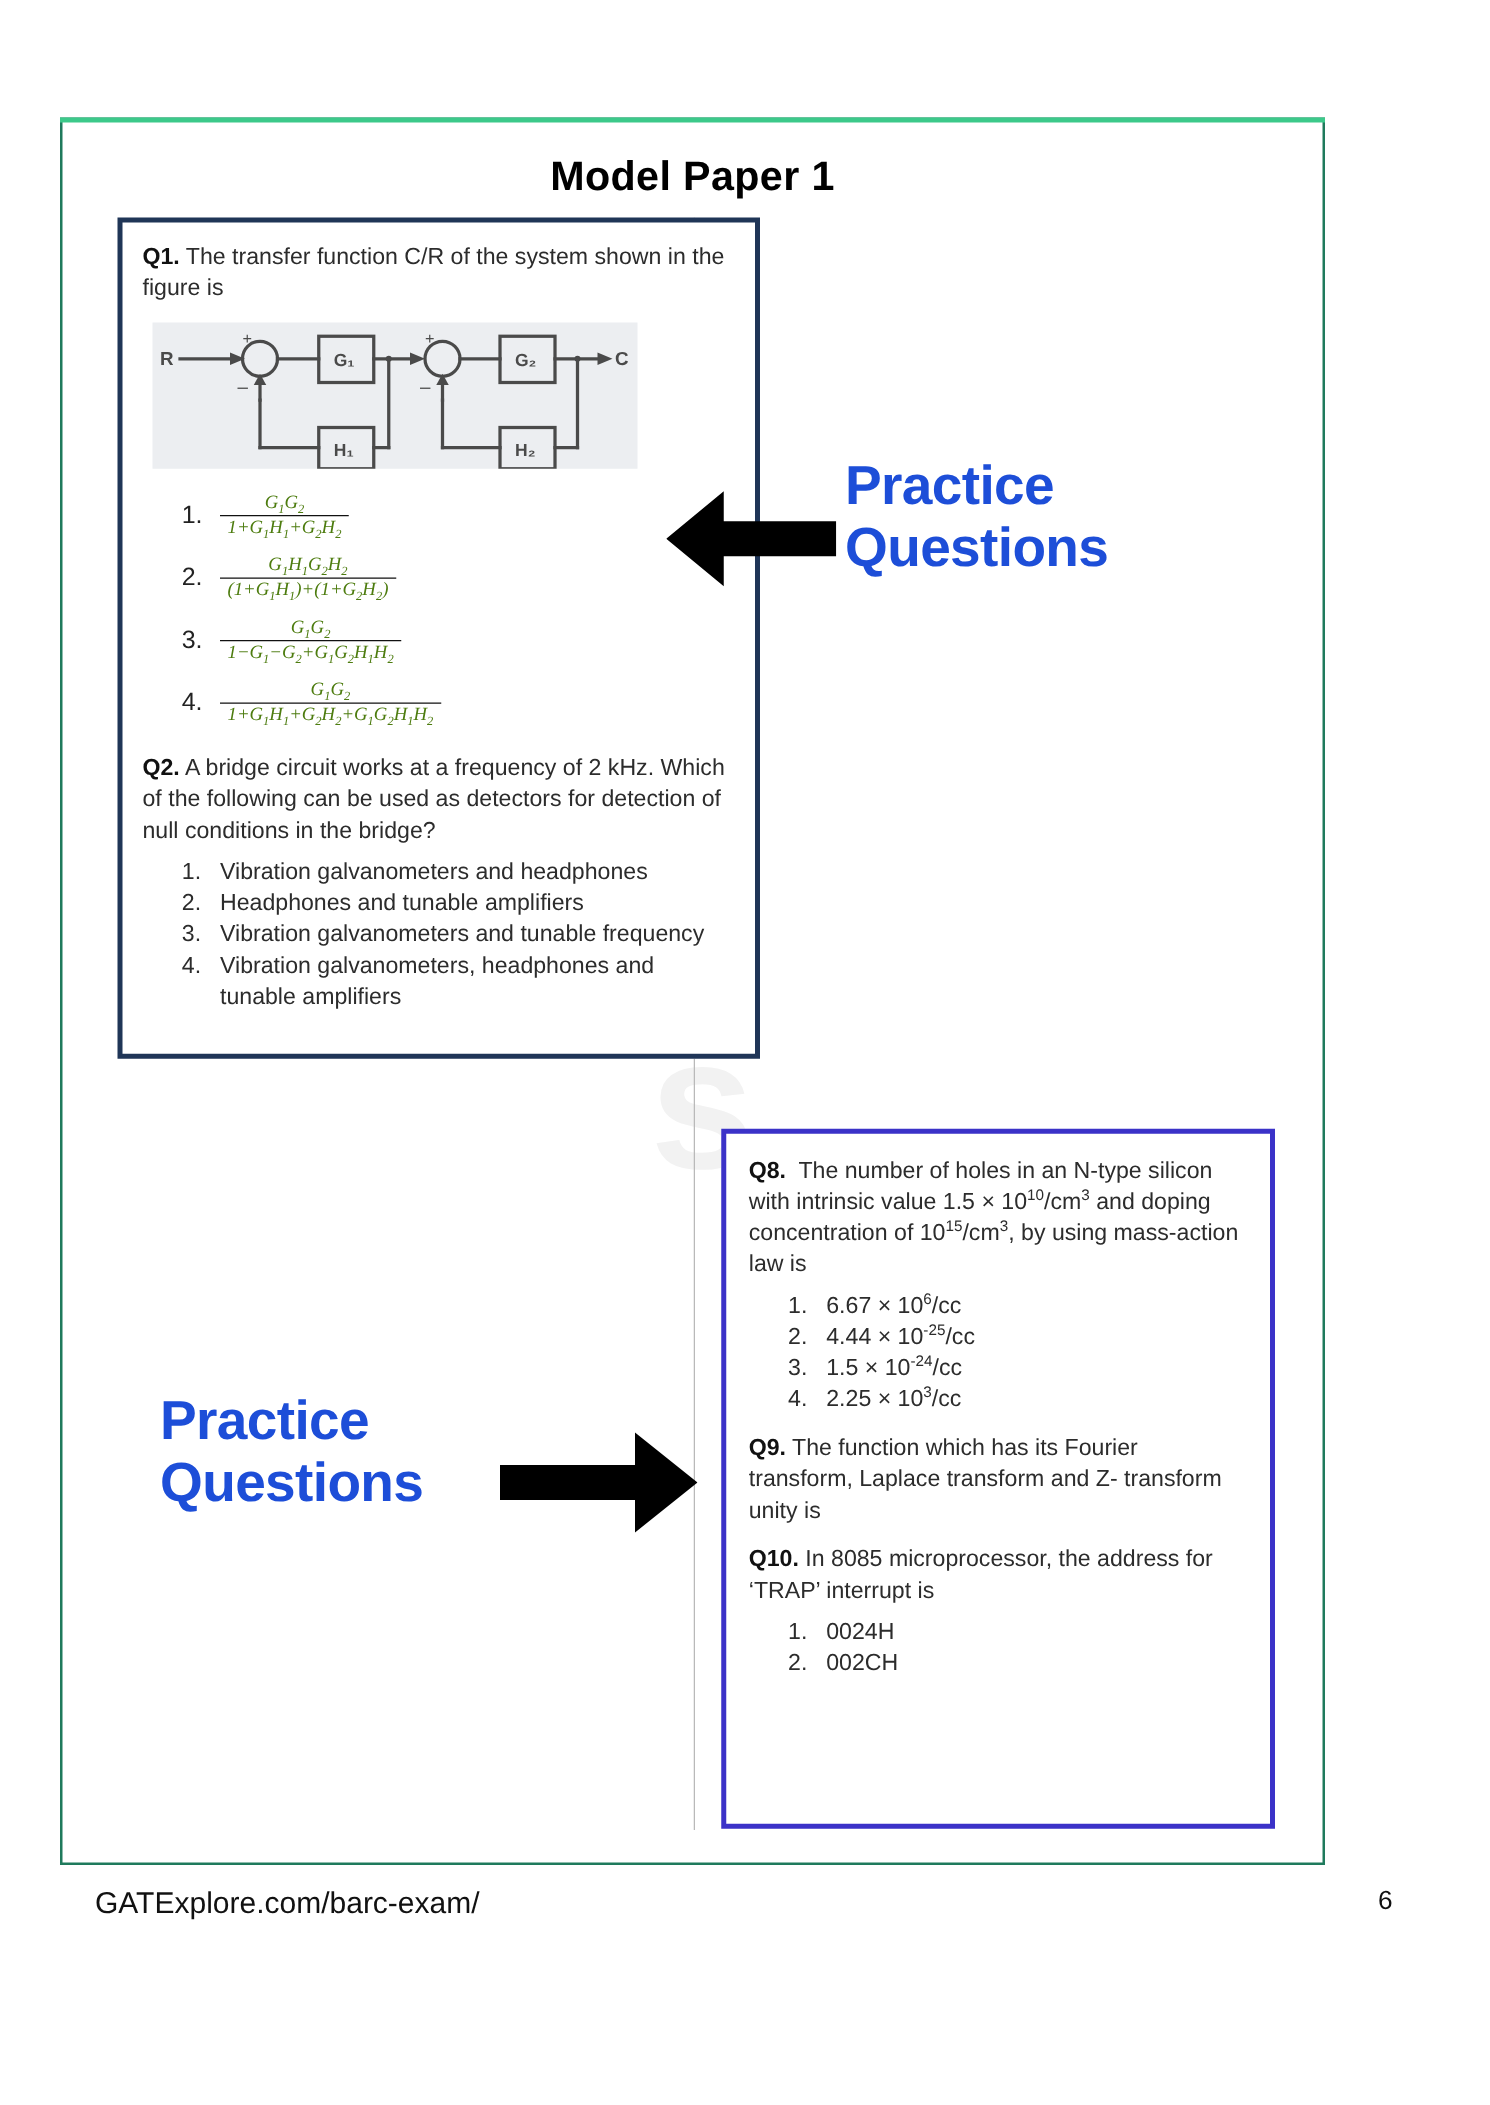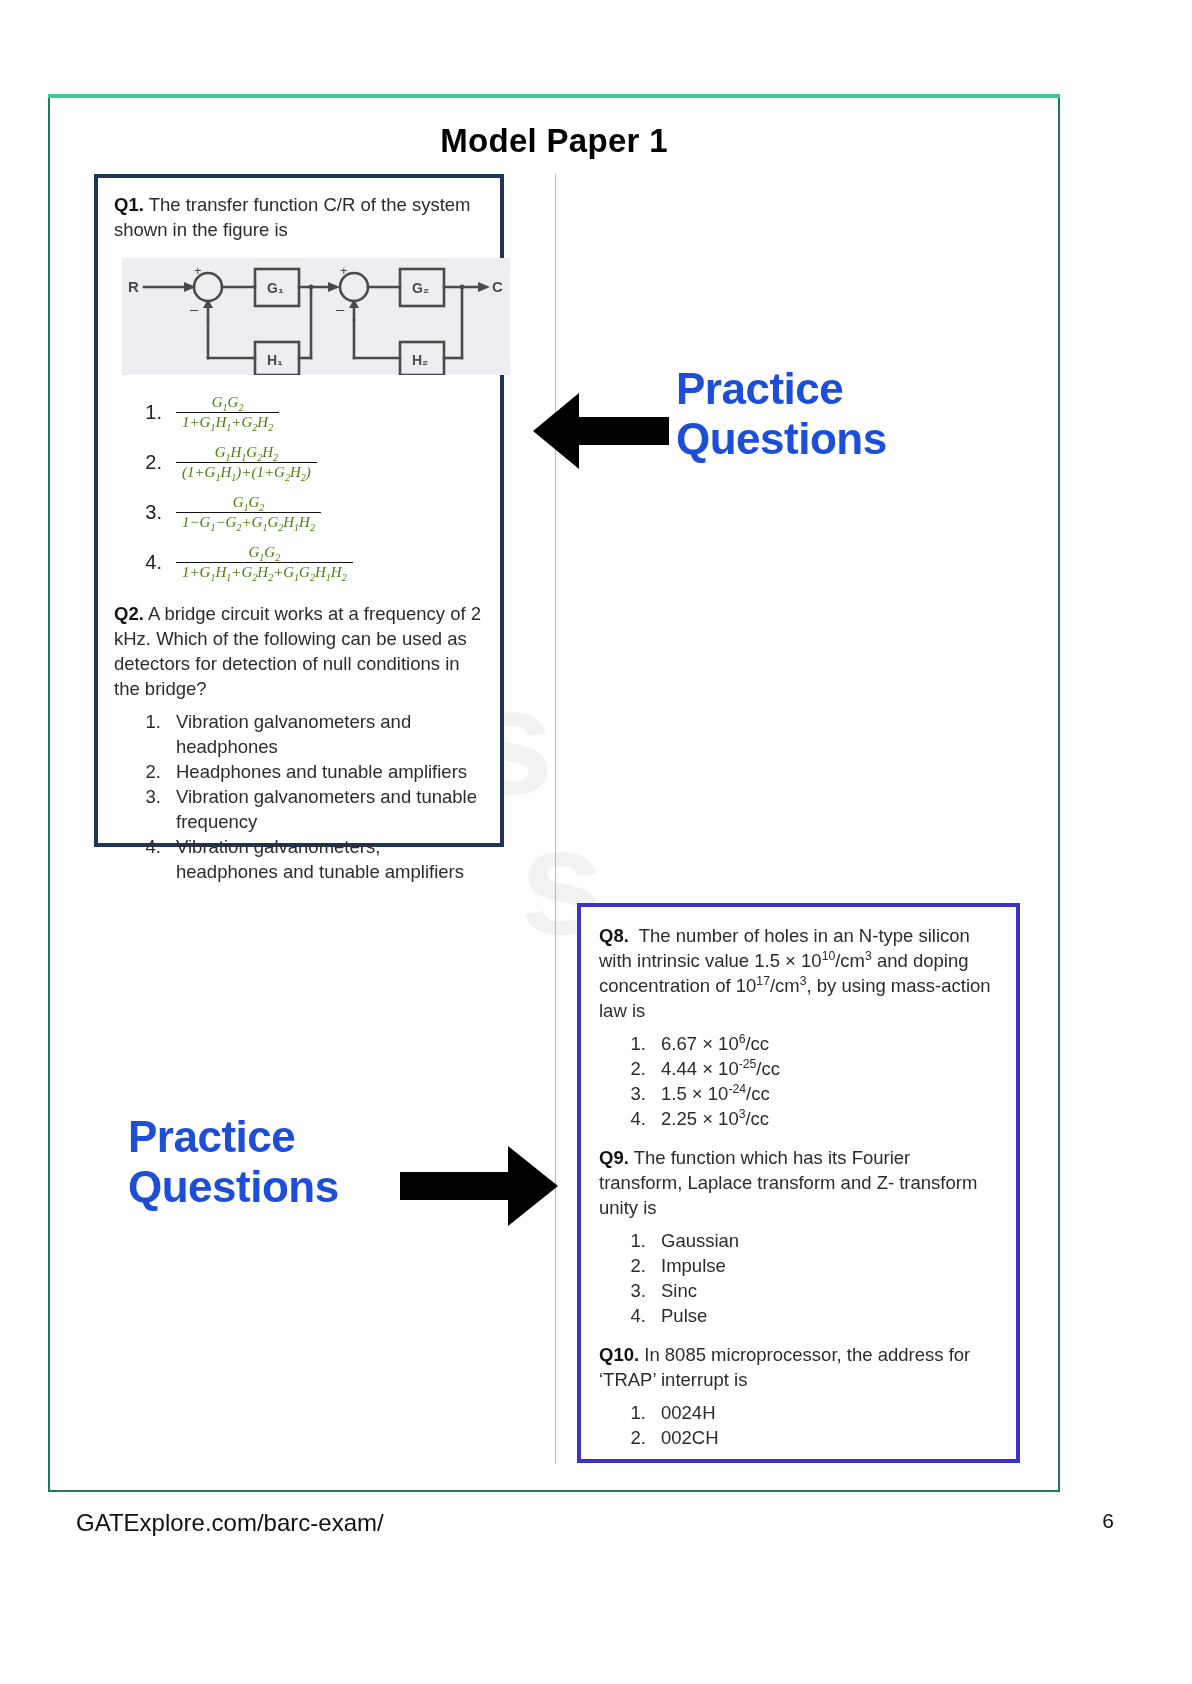--- a/index.html
+++ b/index.html
@@ -66,21 +66,21 @@
     width: 1px;
     height: 1290px;
     background: #b9b9b9;
   }
 
   
   #card-left {
     position: absolute;
     left: 44px;
     top: 78px;
-    width: 410px;
+    width: 514px;
     height: 673px;
     border: 4px solid #1f3557;
     background: #ffffff;
     box-sizing: border-box;
     padding: 14px 16px 0 16px;
   }
 
   
   #card-right {
     position: absolute;
@@ -322,41 +322,35 @@
       <li>Headphones and tunable amplifiers</li>
       <li>Vibration galvanometers and tunable frequency</li>
       <li>Vibration galvanometers, headphones and tunable amplifiers</li>
     </ol>
   </div>
 
   <div id="card-right">
 
     <div class="qtext">
       <b>Q8.</b>&nbsp;
-      <span>The number of holes in an N-type silicon with intrinsic value 1.5 × 10</span><sup>10</sup><span>/cm</span><sup>3</sup><span> and doping concentration of 10</span><sup>17</sup><span>/cm</span><sup>3</sup><span>, by using mass-action law is</span>
+      <span>The number of holes in an N-type silicon with intrinsic value 1.5 × 10</span><sup>10</sup><span>/cm</span><sup>3</sup><span> and doping concentration of 10</span><sup>15</sup><span>/cm</span><sup>3</sup><span>, by using mass-action law is</span>
     </div>
     <ol class="opts">
       <li><span>6.67 × 10</span><sup>6</sup><span>/cc</span></li>
       <li><span>4.44 × 10</span><sup>-25</sup><span>/cc</span></li>
       <li><span>1.5 × 10</span><sup>-24</sup><span>/cc</span></li>
       <li><span>2.25 × 10</span><sup>3</sup><span>/cc</span></li>
     </ol>
 
     <div class="spacer-q"></div>
 
     <div class="qtext">
       <b>Q9.</b>
       <span>The function which has its Fourier transform, Laplace transform and Z- transform unity is</span>
     </div>
-    <ol class="opts">
-      <li>Gaussian</li>
-      <li>Impulse</li>
-      <li>Sinc</li>
-      <li>Pulse</li>
-    </ol>
 
     <div class="spacer-q"></div>
 
     <div class="qtext">
       <b>Q10.</b>
       <span>In 8085 microprocessor, the address for ‘TRAP’ interrupt is</span>
     </div>
     <ol class="opts">
       <li>0024H</li>
       <li>002CH</li>

